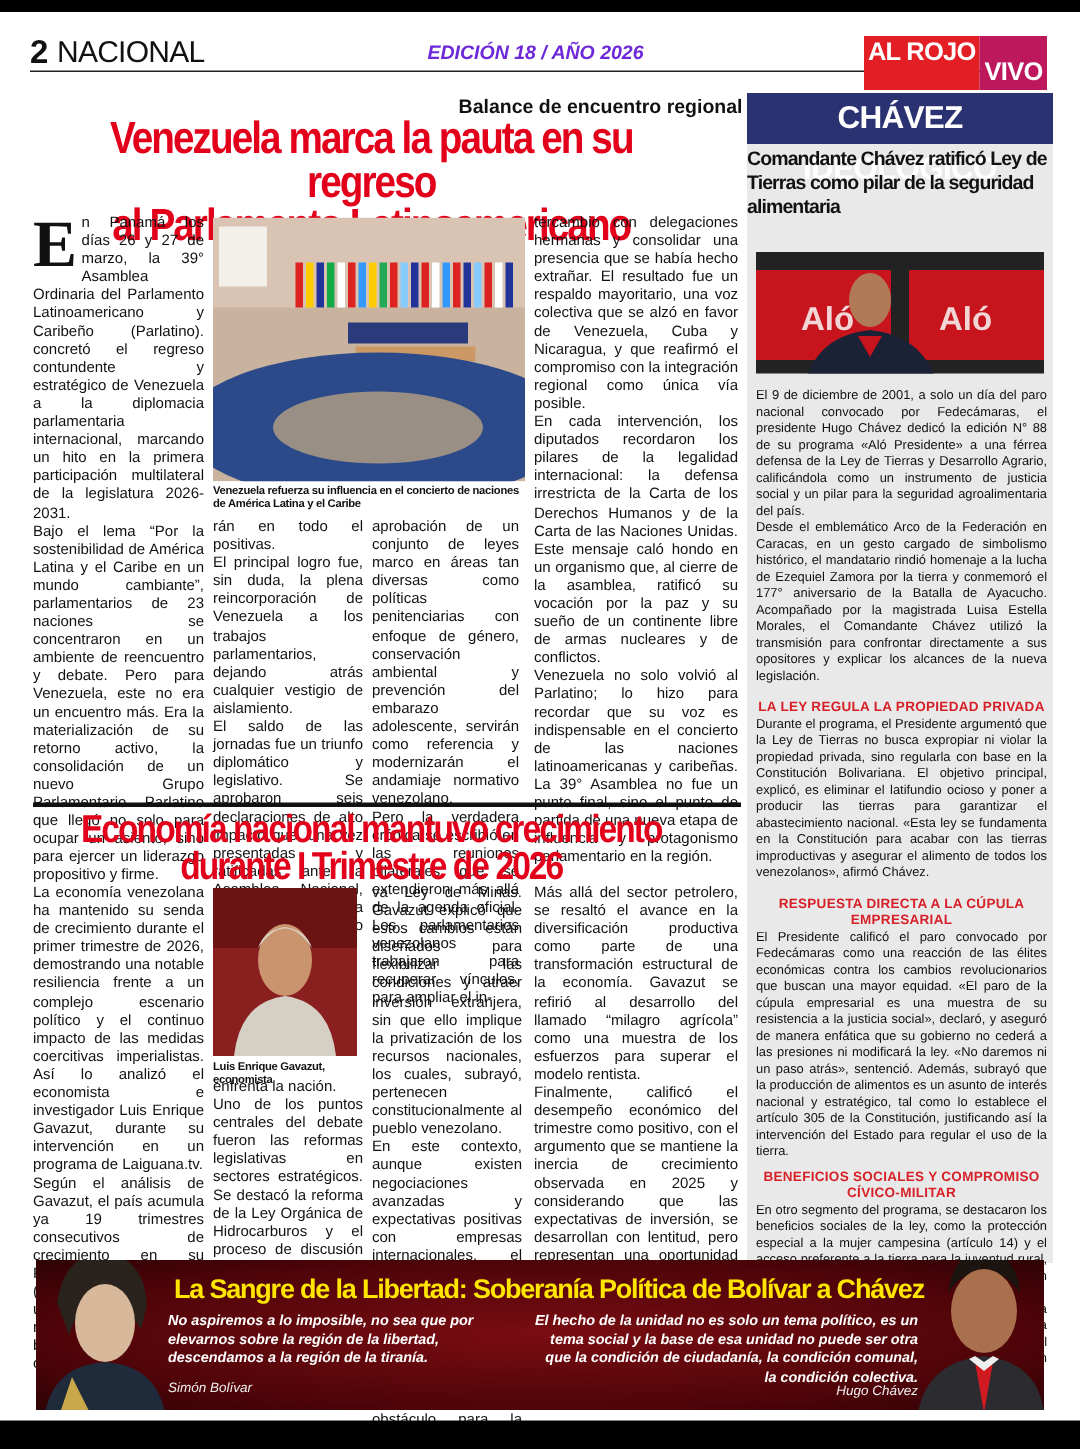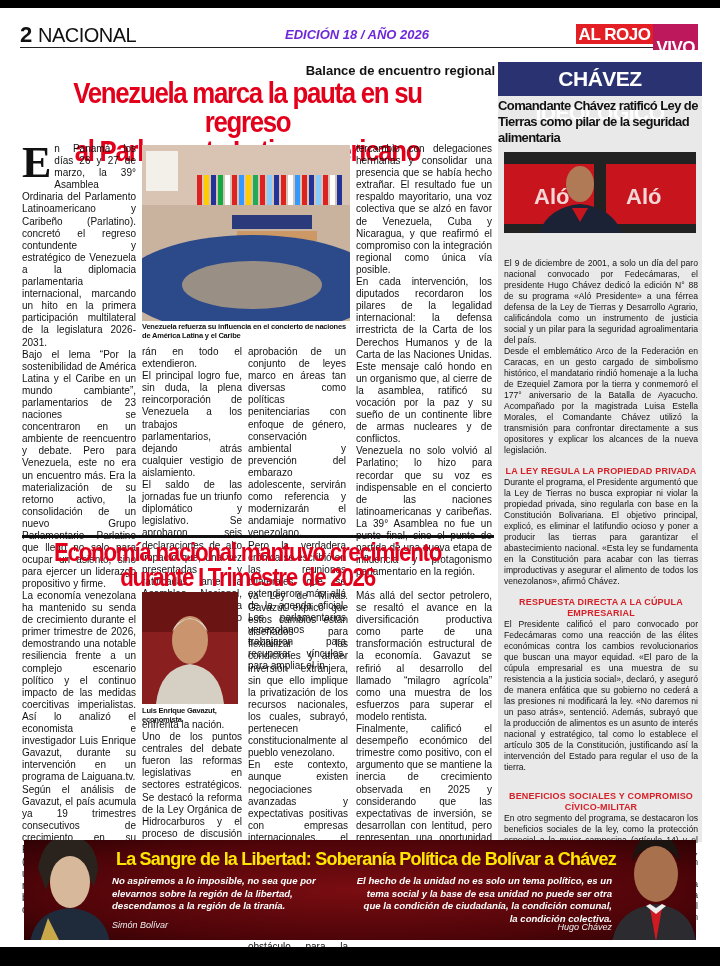--- a/index.html
+++ b/index.html
@@ -3,21 +3,21 @@
 <meta charset="utf-8">
 <style>
 *{box-sizing:border-box;margin:0;padding:0}
 body{width:720px;height:966px;background:#fff;position:relative;overflow:hidden;font-family:"Liberation Sans",sans-serif;color:#111}
 .topbar{position:absolute;left:0;top:0;width:720px;height:8px;background:#000}
 .botbar{position:absolute;left:0;top:947px;width:720px;height:19px;background:#000}
 .masthead{position:absolute;left:20px;top:22px;width:678px;height:26px;border-bottom:1px solid #222}
 .pagenum{position:absolute;left:0;top:0;font-size:22px;font-weight:bold;line-height:26px}
 .section{position:absolute;left:18px;top:0;font-size:20px;line-height:26px;font-family:"Liberation Sans Narrow","Liberation Sans",sans-serif;letter-spacing:-0.5px}
 .edition{position:absolute;left:265px;top:5px;font-size:13px;font-weight:bold;font-style:italic;color:#6d28d9;line-height:16px}
-.logo{position:absolute;right:0;top:2px;height:20px;display:flex;font-weight:bold;font-size:17px;line-height:22px;letter-spacing:-0.5px}
+.logo{position:absolute;right:0;top:2px;height:36px;display:flex;font-weight:bold;font-size:17px;line-height:22px;letter-spacing:-0.5px}
 .logo .red{background:#e31e24;color:#fff;padding:0 3px}
 .logo .blk{background:#be185d;color:#fff;padding:13px 3px}
 .kicker{position:absolute;left:0;width:495px;top:63px;text-align:right;font-size:13px;font-weight:bold;line-height:15px}
 .headline{position:absolute;left:0;width:495px;text-align:center;color:#e3001b;font-weight:bold;font-family:"Liberation Sans",sans-serif;letter-spacing:-1.5px;transform-origin:center}
 .h1{top:78px;font-size:30px;line-height:29px;transform:scaleX(0.86)}
 .h2{top:540px;font-size:26px;line-height:25px;transform:scaleX(0.86)}
 .col{position:absolute;font-size:10px;line-height:12.1px;text-align:justify;hyphens:auto}
 .col p{margin:0}
 .dropcap{float:left;font-size:44px;line-height:36px;font-weight:bold;margin:2px 3px 0 0;font-family:"Liberation Serif",serif}
 .photo{position:absolute;overflow:hidden}
@@ -92,21 +92,21 @@
     </g>
     <rect x="90" y="70" width="80" height="14" fill="#2a3a7a"></rect>
     <rect x="95" y="86" width="80" height="10" fill="#c96"></rect>
     <ellipse cx="110" cy="140" rx="130" ry="50" fill="#2c4a8a"></ellipse>
     <ellipse cx="110" cy="140" rx="70" ry="24" fill="#9a8f85"></ellipse>
   </svg>
 </div>
 <div class="caption" style="left:142px;top:322px;width:210px">Venezuela refuerza su influencia en el concierto de naciones de América Latina y el Caribe</div>
 
 <div class="col" style="left:142px;top:346px;width:100px;height:185px">
-  <p>rán en todo el extendieron.</p>
+  <p>rán en todo el positivas.</p>
   <p>El principal logro fue, sin duda, la plena reincorporación de Venezuela a los trabajos parlamentarios, dejando atrás cualquier vestigio de aislamiento.</p>
   <p>El saldo de las jornadas fue un triunfo diplomático y legislativo. Se aprobaron seis declaraciones de alto impacto que, una vez presentadas y ratificadas ante la Asamblea Nacional, fortalecerán la postura del país en el ámbito internacional. Además, la</p>
 </div>
 <div class="col" style="left:248px;top:346px;width:98px;height:185px">
   <p>aprobación de un conjunto de leyes marco en áreas tan diversas como políticas penitenciarias con enfoque de género, conservación ambiental y prevención del embarazo adolescente, servirán como referencia y modernizarán el andamiaje normativo venezolano.</p>
   <p>Pero la verdadera crónica se escribió en las reuniones bilaterales que se extendieron más allá de la agenda oficial. Los parlamentarios venezolanos trabajaron para recuperar vínculos, para ampliar el in-</p>
 </div>
 <div class="col" style="left:356px;top:143px;width:136px;height:390px">
   <p>tercambio con delegaciones hermanas y consolidar una presencia que se había hecho extrañar. El resultado fue un respaldo mayoritario, una voz colectiva que se alzó en favor de Venezuela, Cuba y Nicaragua, y que reafirmó el compromiso con la integración regional como única vía posible.</p>
   <p>En cada intervención, los diputados recordaron los pilares de la legalidad internacional: la defensa irrestricta de la Carta de los Derechos Humanos y de la Carta de las Naciones Unidas. Este mensaje caló hondo en un organismo que, al cierre de la asamblea, ratificó su vocación por la paz y su sueño de un continente libre de armas nucleares y de conflictos.</p>
@@ -145,40 +145,40 @@
   <p>En este contexto, aunque existen negociaciones avanzadas y expectativas positivas con empresas internacionales, el economista advirtió que persisten importantes desafíos. “El control estadounidense sobre las cuentas petroleras y los ingresos del país sigue siendo un obstáculo para la plena materialización de nuevas inversiones”, señaló.</p>
 </div>
 <div class="col" style="left:356px;top:590px;width:136px;height:248px">
   <p>Más allá del sector petrolero, se resaltó el avance en la diversificación productiva como parte de una transformación estructural de la economía. Gavazut se refirió al desarrollo del llamado “milagro agrícola” como una muestra de los esfuerzos para superar el modelo rentista.</p>
   <p>Finalmente, calificó el desempeño económico del trimestre como positivo, con el argumento que se mantiene la inercia de crecimiento observada en 2025 y considerando que las expectativas de inversión, se desarrollan con lentitud, pero representan una oportunidad estratégica clave para el futuro del país.</p>
 </div>
 
 <div class="side">
   <div class="side-title">CHÁVEZ IDEOLÓGICO</div>
   <div class="side-sub">Comandante Chávez ratificó Ley de Tierras como pilar de la seguridad alimentaria</div>
-  <div class="photo" style="left:6px;top:90px;width:192px;height:81px">
+  <div class="photo" style="left:6px;top:106px;width:192px;height:81px">
     <svg width="192" height="102" viewBox="0 0 192 102">
       <rect width="192" height="102" fill="#222"></rect>
       <rect x="0" y="12" width="90" height="60" fill="#c8141c"></rect>
       <rect x="102" y="12" width="90" height="60" fill="#c8141c"></rect>
       <text x="30" y="52" font-family="Liberation Sans, sans-serif" font-size="22" font-weight="bold" fill="#f2d6d6">Aló</text>
       <text x="122" y="52" font-family="Liberation Sans, sans-serif" font-size="22" font-weight="bold" fill="#f2d6d6">Aló</text>
       <ellipse cx="76" cy="32" rx="14" ry="18" fill="#b07a56"></ellipse>
       <path d="M30 102 Q34 56 76 52 Q118 56 124 102Z" fill="#1c2236"></path>
       <path d="M68 56 L76 70 L84 56Z" fill="#c8141c"></path>
     </svg>
   </div>
   <div class="side-body" style="top:196px">
     <p>El 9 de diciembre de 2001, a solo un día del paro nacional convocado por Fedecámaras, el presidente Hugo Chávez dedicó la edición N° 88 de su programa «Aló Presidente» a una férrea defensa de la Ley de Tierras y Desarrollo Agrario, calificándola como un instrumento de justicia social y un pilar para la seguridad agroalimentaria del país.</p>
     <p>Desde el emblemático Arco de la Federación en Caracas, en un gesto cargado de simbolismo histórico, el mandatario rindió homenaje a la lucha de Ezequiel Zamora por la tierra y conmemoró el 177° aniversario de la Batalla de Ayacucho. Acompañado por la magistrada Luisa Estella Morales, el Comandante Chávez utilizó la transmisión para confrontar directamente a sus opositores y explicar los alcances de la nueva legislación.</p>
     <div class="side-head" style="margin-top:10px">LA LEY REGULA LA PROPIEDAD PRIVADA</div>
     <p>Durante el programa, el Presidente argumentó que la Ley de Tierras no busca expropiar ni violar la propiedad privada, sino regularla con base en la Constitución Bolivariana. El objetivo principal, explicó, es eliminar el latifundio ocioso y poner a producir las tierras para garantizar el abastecimiento nacional. «Esta ley se fundamenta en la Constitución para acabar con las tierras improductivas y asegurar el alimento de todos los venezolanos», afirmó Chávez.</p>
     <div class="side-head" style="margin-top:10px">RESPUESTA DIRECTA A LA CÚPULA EMPRESARIAL</div>
     <p>El Presidente calificó el paro convocado por Fedecámaras como una reacción de las élites económicas contra los cambios revolucionarios que buscan una mayor equidad. «El paro de la cúpula empresarial es una muestra de su resistencia a la justicia social», declaró, y aseguró de manera enfática que su gobierno no cederá a las presiones ni modificará la ley. «No daremos ni un paso atrás», sentenció. Además, subrayó que la producción de alimentos es un asunto de interés nacional y estratégico, tal como lo establece el artículo 305 de la Constitución, justificando así la intervención del Estado para regular el uso de la tierra.</p>
-    <div class="side-head" style="margin-top:18px">BENEFICIOS SOCIALES Y COMPROMISO CÍVICO-MILITAR</div>
+    <div class="side-head" style="margin-top:6px">BENEFICIOS SOCIALES Y COMPROMISO CÍVICO-MILITAR</div>
     <p>En otro segmento del programa, se destacaron los beneficios sociales de la ley, como la protección especial a la mujer campesina (artículo 14) y el acceso preferente a la tierra para la juventud rural, con el fin de fomentar el arraigo y la producción en el campo.</p>
     <p>El programa concluyó con una reflexión sobre la importancia de la unión cívico-militar para defender el proyecto bolivariano y cumplir con el «mandato popular», a pesar de la fuerte oposición de los sectores económicos tradicionales.</p>
   </div>
 </div>
 
 <div class="banner">
   <svg style="position:absolute;left:0;top:-10px" width="86" height="112" viewBox="0 0 86 112">
     <path d="M14 38 Q20 4 46 6 Q72 8 74 40 L70 56 Q60 40 46 36 Q28 38 22 60Z" fill="#2a221c"></path>
     <ellipse cx="46" cy="52" rx="20" ry="26" fill="#d8b89a"></ellipse>
     <path d="M6 112 Q12 80 46 78 Q80 80 86 112Z" fill="#1f2a3a"></path>

